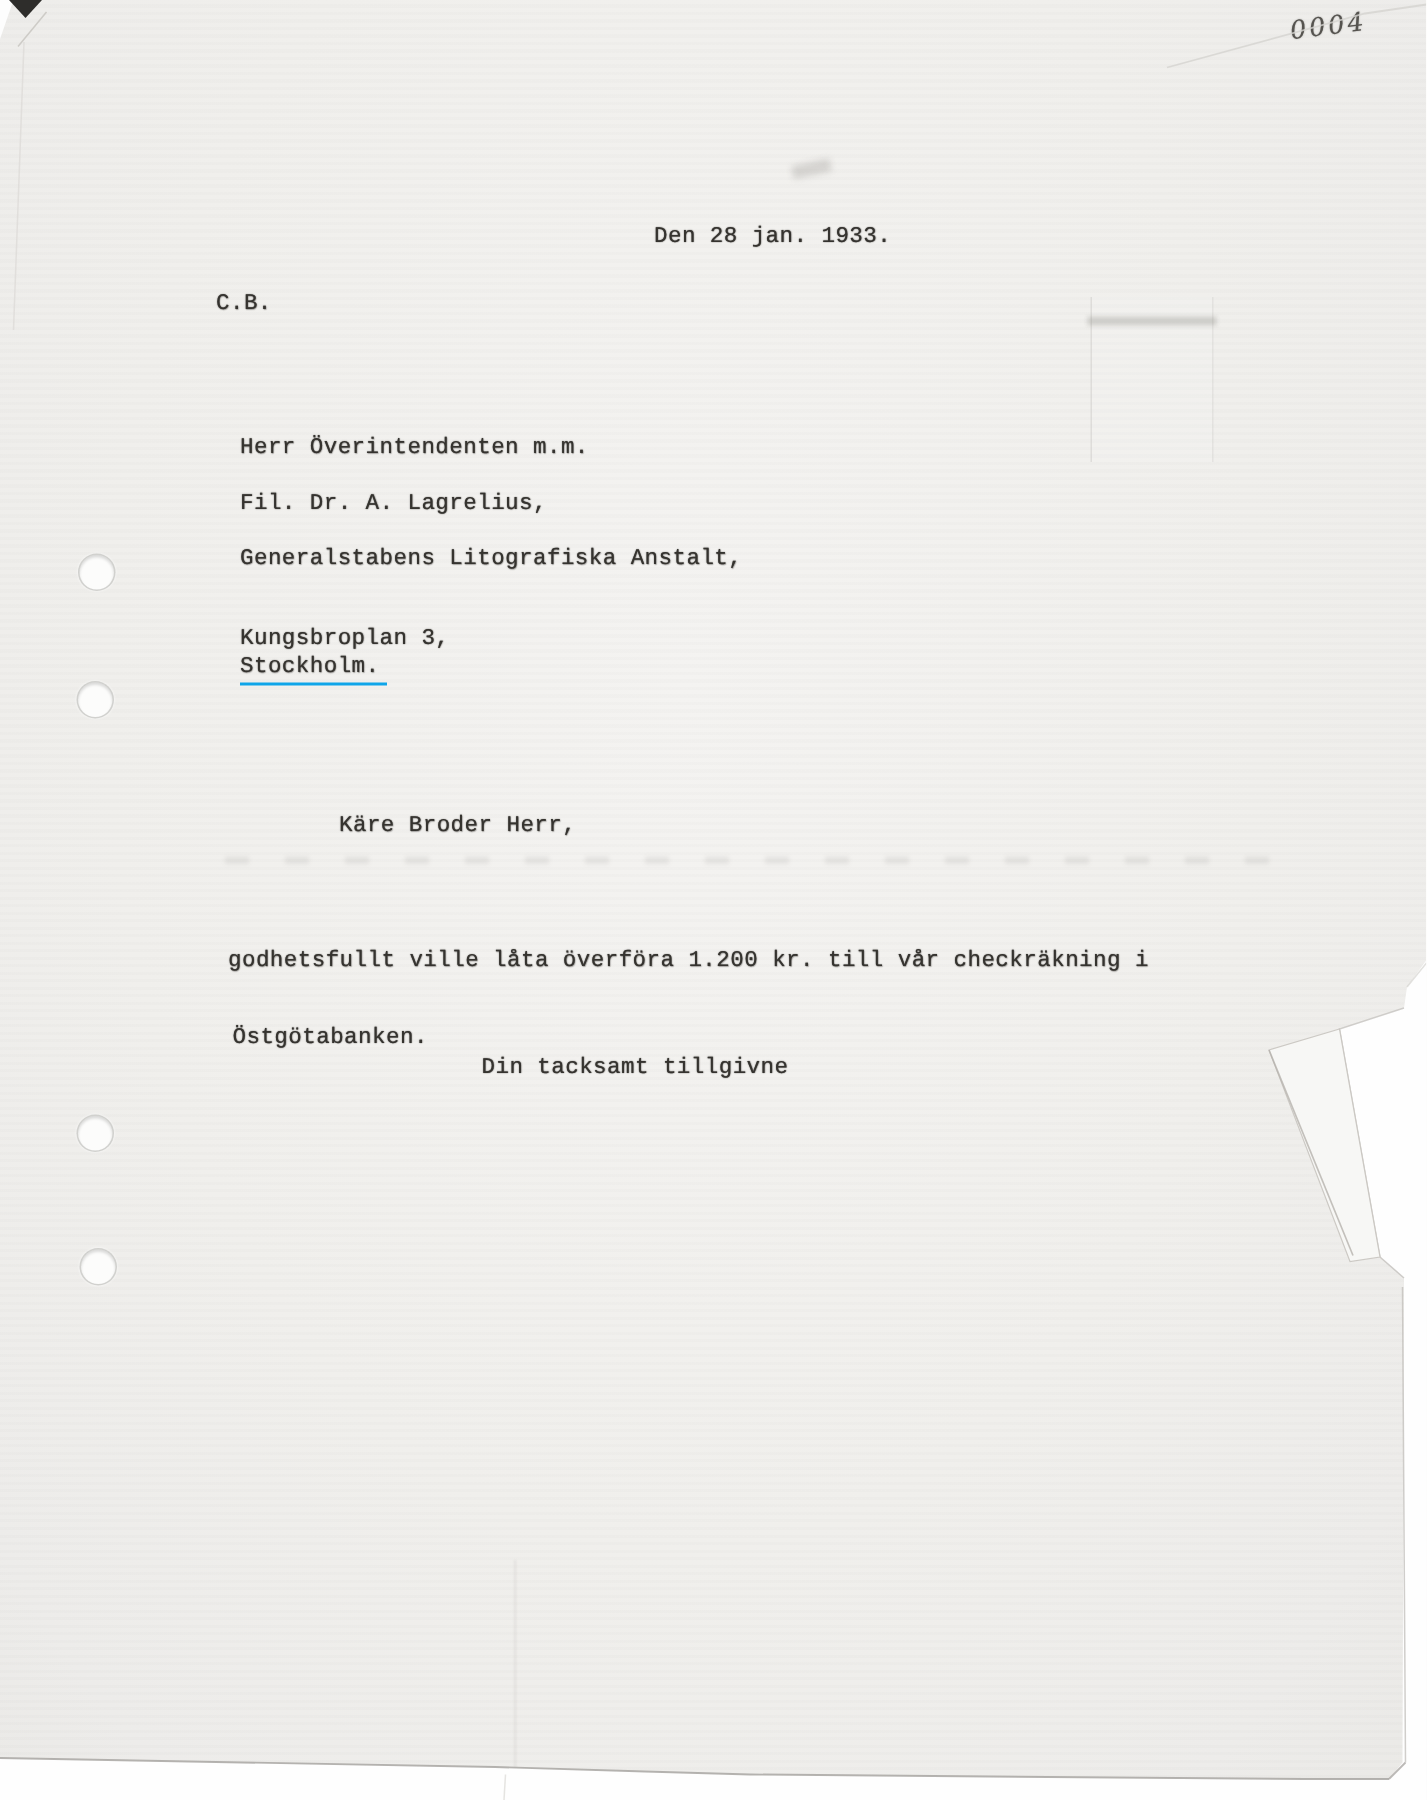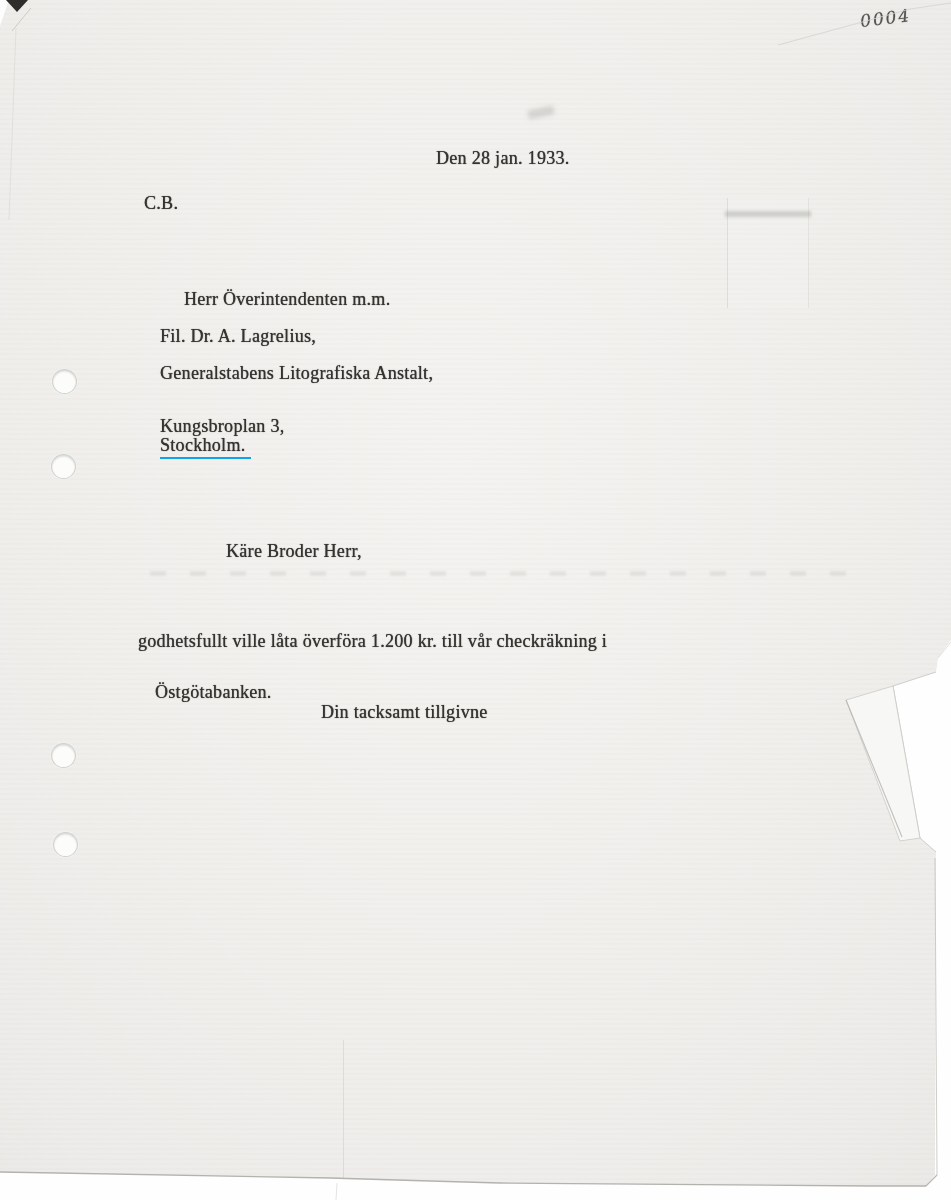--- a/index.html
+++ b/index.html
@@ -11,22 +11,22 @@
   
   #paper {
     position:absolute; left:0; top:0; width:951px; height:1200px;
     background:
       repeating-linear-gradient(0deg, rgba(0,0,0,0.010) 0 2px, rgba(255,255,255,0.012) 2px 5px),
       radial-gradient(ellipse at 48% 38%, #f4f3f1 0%, #f0efec 55%, #edecea 85%, #eae9e6 100%);
   }
   
   .tw {
     position:absolute; white-space:nowrap;
-    font-family:Liberation Serif, serif;
-    font-size:18px; line-height:20px;
+    font-family:Liberation Mono, monospace;
+    font-size:15px; line-height:20px;
     color:#35332f; letter-spacing:0.3px;
     text-shadow: 0 0 0.8px rgba(53,51,47,0.85), 0.4px 0.4px 0.7px rgba(53,51,47,0.30);
   }
   .underlined {
     border-bottom:2px solid #0ea5e9;
     padding-bottom:2px; padding-right:5px;
   }
   
   #scan-number {
     position:absolute; left:860px; top:8px;
@@ -85,31 +85,31 @@
   <div class="smudge" id="smudge-verso"></div>
   <div class="smudge" id="ghost-line"></div>
   <div id="crease-mid"></div>
 
   <div id="scan-number">0004</div>
 
   <div class="tw" style="left:436px; top:148px;">Den 28 jan. 1933.</div>
 
   <div class="tw" style="left:144px; top:193px;">C.B.</div>
 
-  <div class="tw" style="left:160px; top:289px;margin-left:24px;">Herr Överintendenten m.m.</div>
+  <div class="tw" style="left:160px; top:289px;">Herr Överintendenten m.m.</div>
   <div class="tw" style="left:160px; top:363px;">Generalstabens Litografiska Anstalt,</div>
   <div class="tw" style="left:160px; top:326px;">Fil. Dr. A. Lagrelius,</div>
   <div class="tw" style="left:160px; top:416px;">Kungsbroplan 3,</div>
   <div class="tw" style="left:160px; top:435px;">
     <span class="underlined">Stockholm.</span>
   </div>
 
   <div class="tw" style="left:226px; top:541px;">Käre Broder Herr,</div>
 
-  <div class="tw" style="left:138px; top:631px;text-align:right;">godhetsfullt ville låta överföra 1.200 kr. till vår checkräkning i</div>
+  <div class="tw" style="left:152px; top:631px;text-align:right;">godhetsfullt ville låta överföra 1.200 kr. till vår checkräkning i</div>
   <div class="tw" style="left:155px; top:682px;">Östgötabanken.</div>
 
   <div class="tw" style="left:321px; top:702px;">Din tacksamt tillgivne</div>
 
   <div class="hole" style="left:52px; top:369px;"></div>
   <div class="hole" style="left:51px; top:454px;"></div>
   <div class="hole" style="left:51px; top:743px;"></div>
   <div class="hole" style="left:53px; top:832px;"></div>
 
   <svg id="edges" width="951" height="1200" viewBox="0 0 951 1200">

